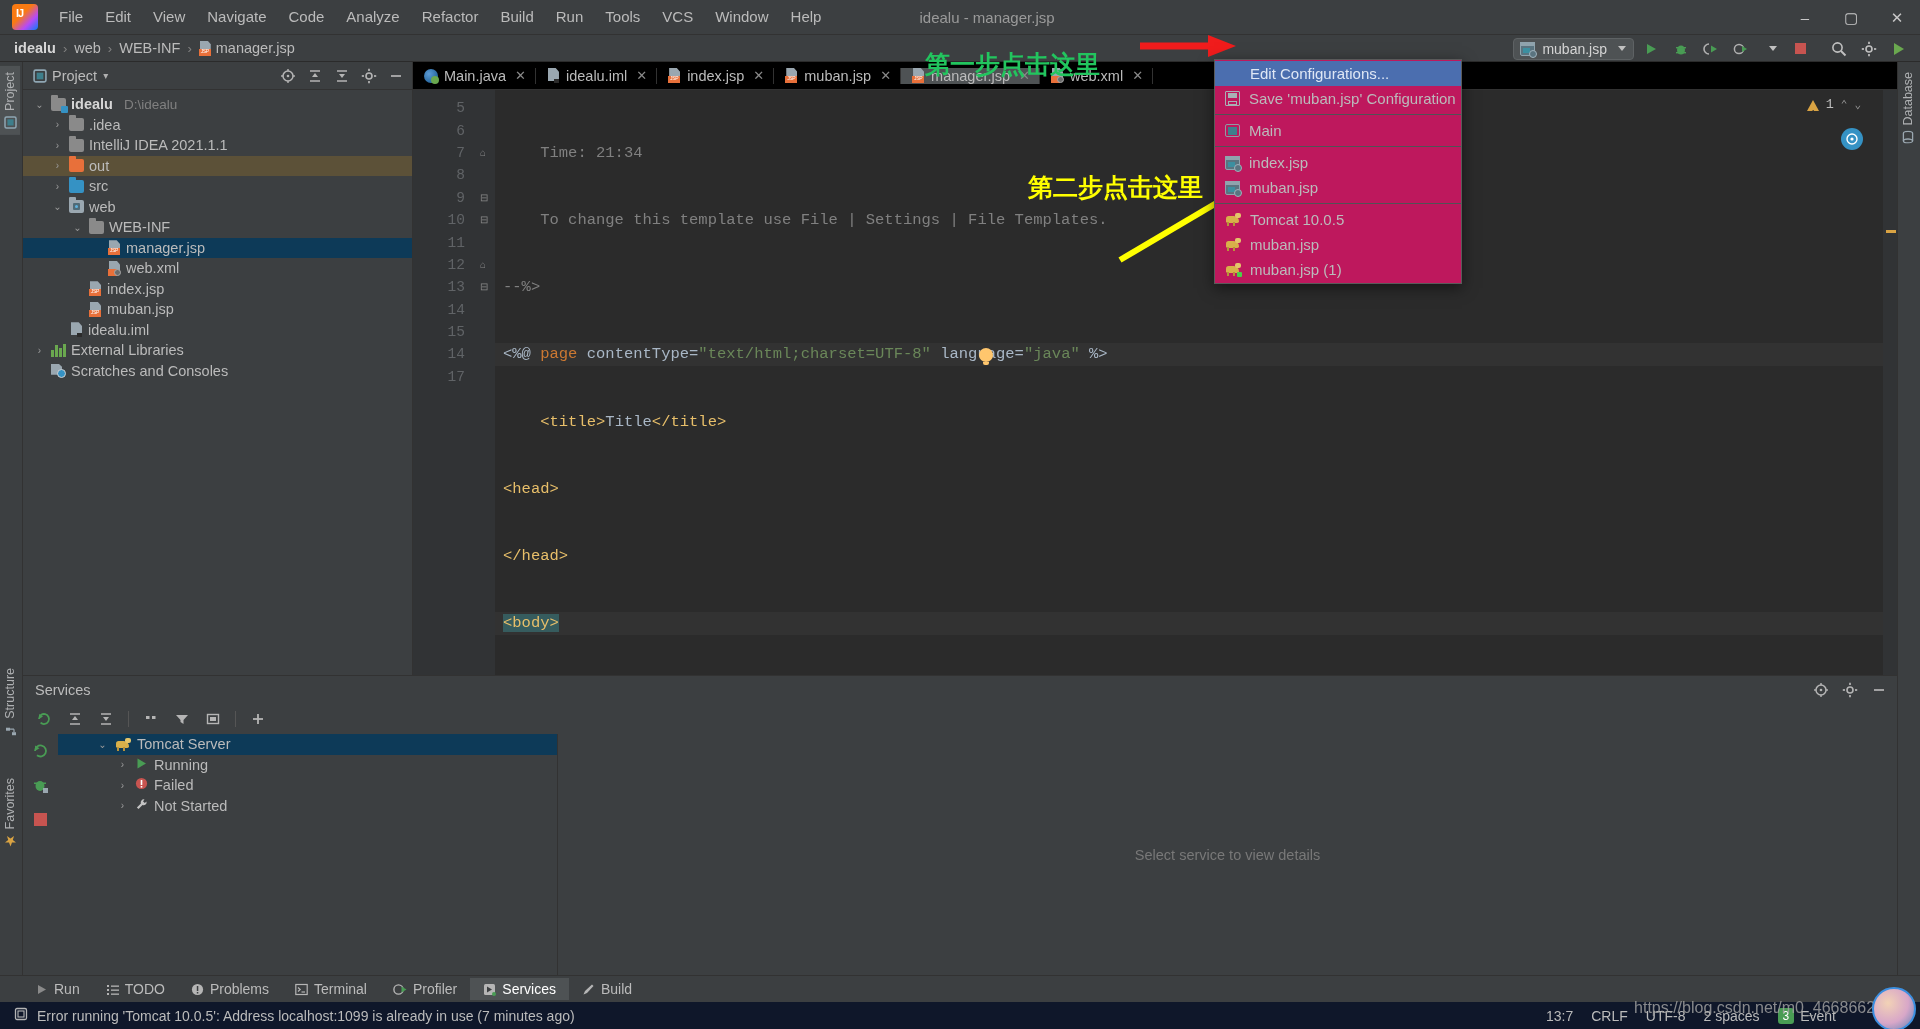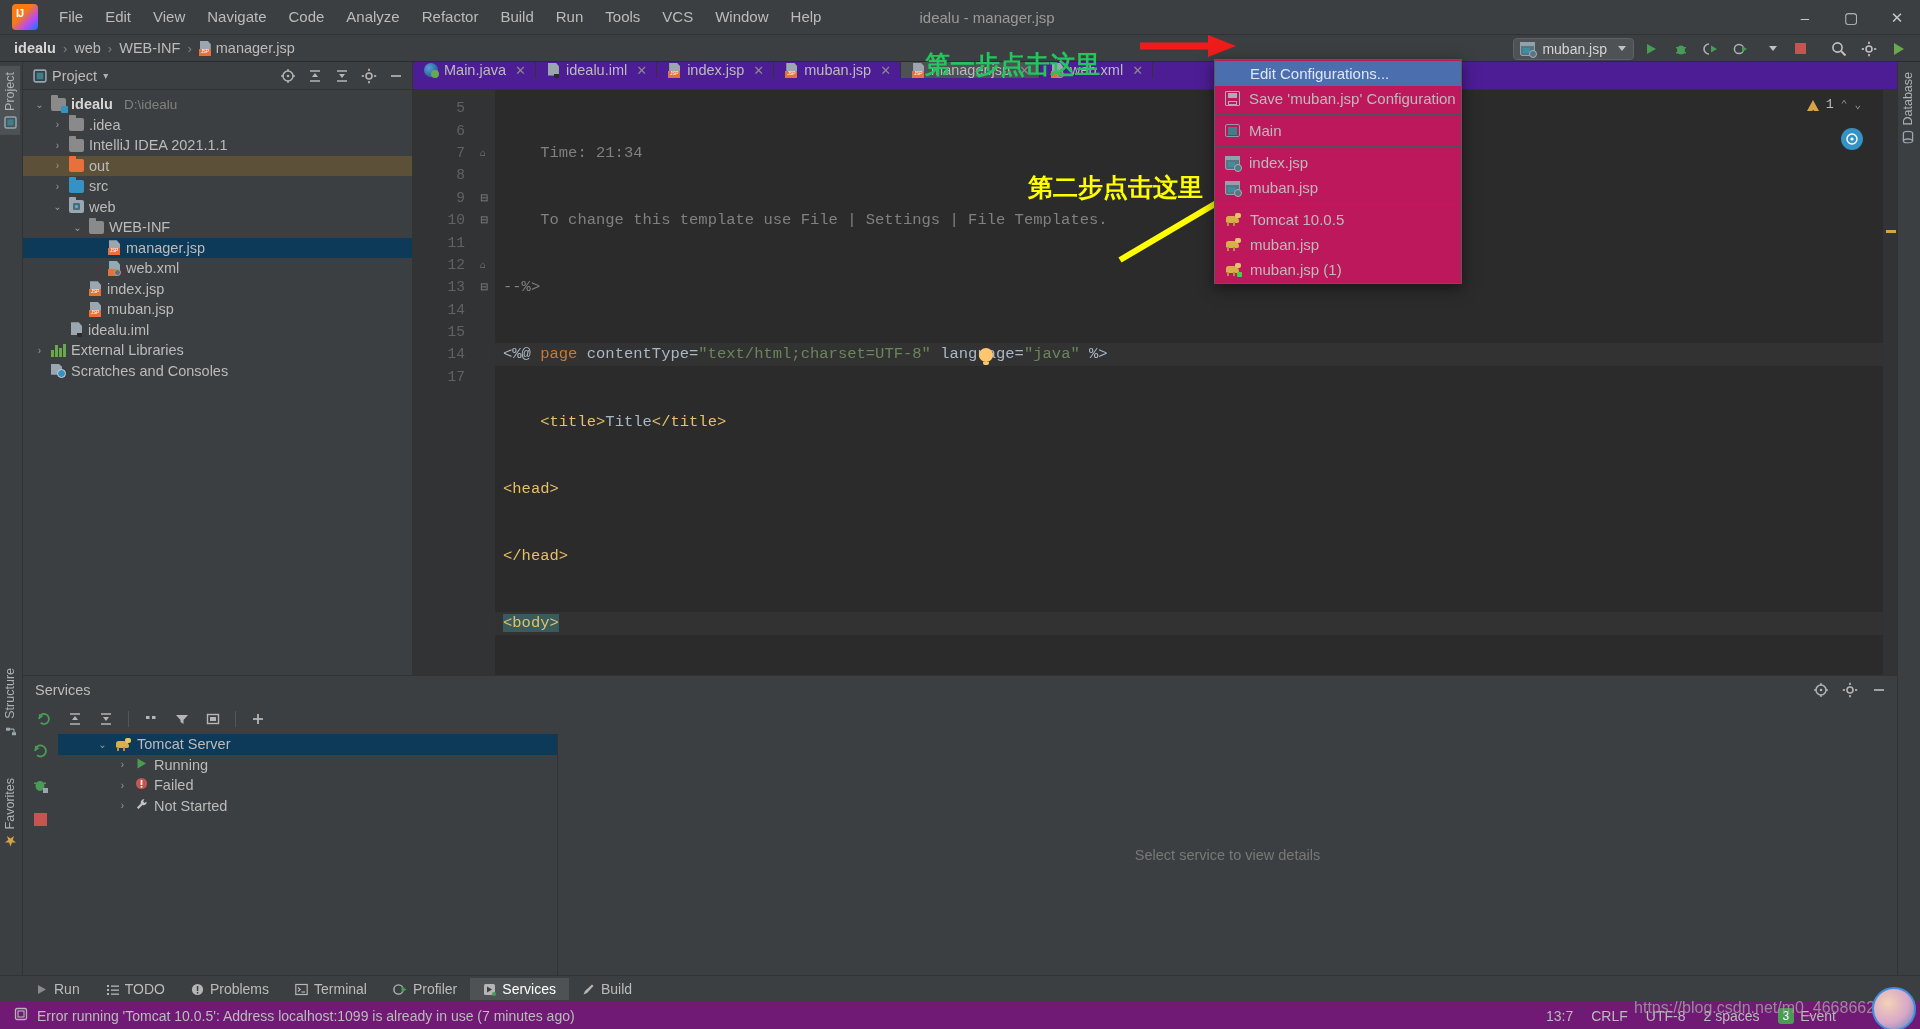--- a/index.html
+++ b/index.html
@@ -121,21 +121,21 @@
 
   .libico{width:15px;height:13px;position:relative;flex:0 0 auto;display:flex;gap:1.5px;align-items:flex-end;}
   .libico i{display:block;width:2.5px;background:#6aa84f;}
   .scrico{width:15px;height:14px;position:relative;flex:0 0 auto;}
   .scrico .p{position:absolute;left:0;top:0;width:11px;height:11px;background:#9aa7b0;
     clip-path:polygon(0 0,70% 0,100% 28%,100% 100%,0 100%);}
   .scrico .c{position:absolute;right:0;bottom:0;width:9px;height:9px;border-radius:50%;background:#3592c4;border:1.2px solid #d0d0d0;}
 
   
   .editor-col{flex:1;display:flex;flex-direction:column;min-width:0;background:#2b2b2b;}
-  .tabbar{height:28px;background:#4c1d95;display:flex;align-items:flex-start;position:relative;
+  .tabbar{height:28px;background:#000000;display:flex;align-items:center;position:relative;
     border-bottom:1px solid #323232;overflow:hidden;}
   .etab{display:flex;align-items:center;gap:6px;padding:0 9px 0 11px;font-size:14.5px;color:#bbbbbb;
     white-space:nowrap;border-right:1px solid #323232;cursor:default;}
   .etab.active{background:#4e5254;}
   .etab .x{color:#8a8a8a;font-size:13px;margin-left:3px;}
   .javaico{width:14px;height:14px;border-radius:50%;background:radial-gradient(circle at 35% 35%,#5b9bd5,#2f6fa8 60%);position:relative;flex:0 0 auto;}
   .javaico::after{content:"";position:absolute;right:-1px;bottom:-1px;width:8px;height:8px;border-radius:50%;background:#6aa84f;}
 
   .code-wrap{flex:1;position:relative;display:flex;background:#2b2b2b;overflow:hidden;}
   .gutter{width:62px;background:#313335;flex:0 0 auto;position:relative;padding-top:7px;}
@@ -195,21 +195,21 @@
   .catico .t{position:absolute;left:10px;top:0px;width:6px;height:5px;background:#e3c46a;border-radius:2px;}
   .catico .l{position:absolute;left:2px;bottom:0;width:2px;height:4px;background:#b8923a;}
   .catico .l2{position:absolute;left:8px;bottom:0;width:2px;height:4px;background:#b8923a;}
 
   
   .toolwin-bar{position:absolute;bottom:27px;left:0;right:0;height:27px;background:#3c3f41;
     display:flex;align-items:center;padding-left:22px;gap:0;border-top:1px solid #323232;}
   .tw{display:flex;align-items:center;gap:6px;padding:3px 13px;font-size:14px;color:#bbbbbb;cursor:default;}
   .tw.active{background:#4e5254;color:#ffffff;}
 
-  .statusbar{position:absolute;bottom:0;left:0;right:0;height:27px;background:#701a75;
+  .statusbar{position:absolute;bottom:0;left:0;right:0;height:27px;background:#0f172a;
     display:flex;align-items:center;padding:0 10px 0 14px;font-size:14px;color:#bbbbbb;gap:9px;}
   .st-right{margin-left:auto;display:flex;align-items:center;gap:18px;color:#bbbbbb;}
   .ev-badge{background:#499c54;color:#fff;border-radius:3px;padding:0px 5px;font-size:12px;line-height:16px;}
 
   .watermark{position:absolute;right:36px;bottom:12px;font-size:16px;color:#9e9e9e;opacity:.85;
     pointer-events:none;white-space:nowrap;}
   .avatar{position:absolute;right:4px;bottom:-2px;width:44px;height:44px;border-radius:50%;
     background:radial-gradient(circle at 35% 35%,#f2d2b6,#d8a7c8 55%,#5a7fb5 100%);
     border:2px solid #3b8fe0;}
 

